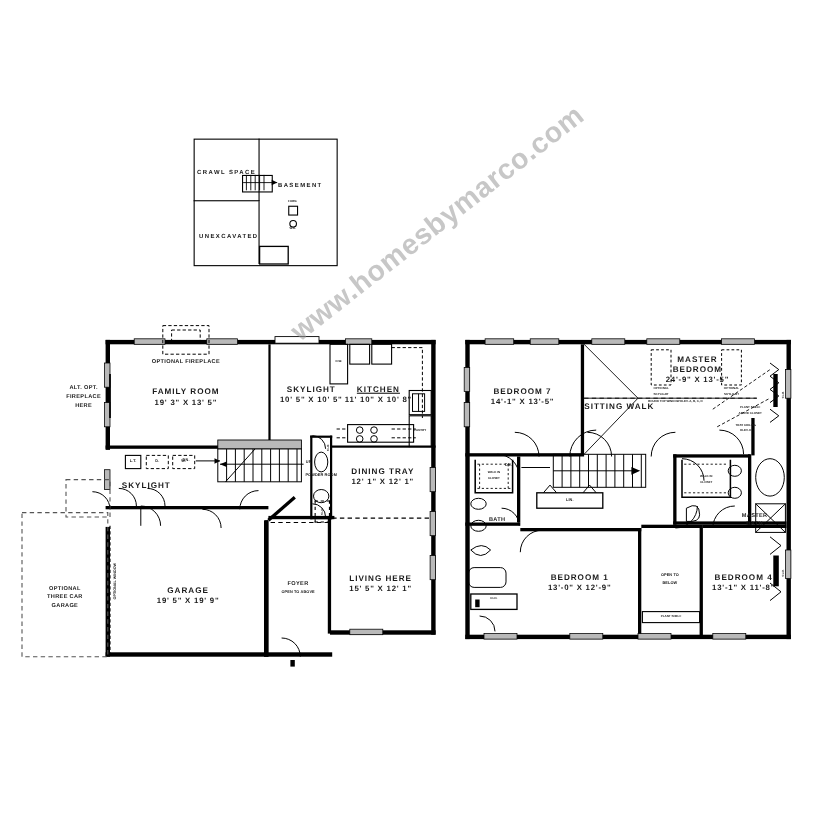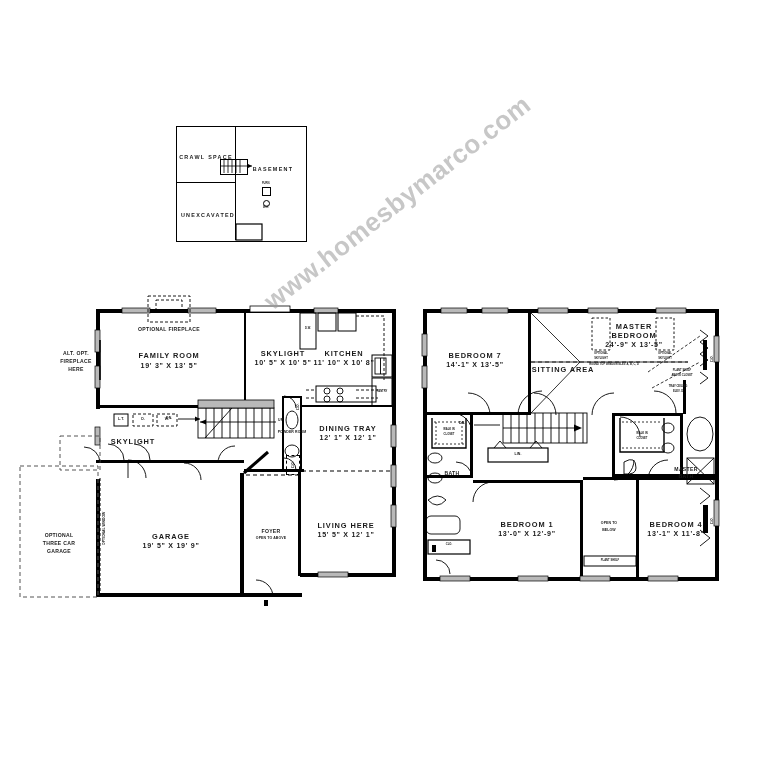--- a/index.html
+++ b/index.html
@@ -249,21 +249,21 @@
     <div class="dashbox" style="left:286px;top:455px;width:12px;height:18px;"></div>
 
     <div class="lbl small ctr" style="left:169px;top:326px;">OPTIONAL FIREPLACE</div>
 
     <div class="lbl room ctr" style="left:169px;top:352px;">FAMILY ROOM</div>
     <div class="lbl dim ctr" style="left:169px;top:362px;">19' 3" X 13' 5"</div>
 
     <div class="lbl room ctr" style="left:283px;top:350px;">SKYLIGHT</div>
     <div class="lbl dim ctr" style="left:283px;top:359px;">10' 5" X 10' 5"</div>
 
-    <div class="lbl room ctr" style="left:344px;top:350px;">KITCHEN</div>
+    <div class="lbl room ctr" style="left:344px;top:350px;text-decoration:underline;">KITCHEN</div>
     <div class="lbl dim ctr" style="left:344px;top:359px;">11' 10" X 10' 8"</div>
 
     <div class="lbl room ctr" style="left:348px;top:425px;">DINING TRAY</div>
     <div class="lbl dim ctr" style="left:348px;top:434px;">12' 1" X 12' 1"</div>
 
     <div class="lbl room ctr" style="left:346px;top:522px;">LIVING HERE</div>
     <div class="lbl dim ctr" style="left:346px;top:531px;">15' 5" X 12' 1"</div>
 
     <div class="lbl room ctr" style="left:171px;top:533px;">GARAGE</div>
     <div class="lbl dim ctr" style="left:171px;top:542px;">19' 5" X 19' 9"</div>
@@ -471,21 +471,21 @@
       </g>
     </svg>
 
     <div class="lbl room ctr" style="left:475px;top:352px;">BEDROOM 7</div>
     <div class="lbl dim ctr" style="left:475px;top:361px;">14'-1" X 13'-5"</div>
 
     <div class="lbl room ctr" style="left:634px;top:323px;">MASTER</div>
     <div class="lbl room ctr" style="left:634px;top:332px;">BEDROOM</div>
     <div class="lbl dim ctr" style="left:634px;top:341px;">24'-9" X 13'-5"</div>
 
-    <div class="lbl room ctr" style="left:563px;top:366px;">SITTING AREA</div>
+    <div class="lbl room ctr" style="left:563px;top:366px;">SITTING WALK</div>
 
     <div class="lbl room ctr" style="left:527px;top:521px;">BEDROOM 1</div>
     <div class="lbl dim ctr" style="left:527px;top:530px;">13'-0" X 12'-9"</div>
 
     <div class="lbl room ctr" style="left:676px;top:521px;">BEDROOM 4</div>
     <div class="lbl dim ctr" style="left:676px;top:530px;">13'-1" X 11'-8"</div>
 
     <div class="lbl small ctr" style="left:452px;top:470px;">BATH</div>
 
     <div class="lbl small ctr" style="left:686px;top:466px;">MASTER</div>

